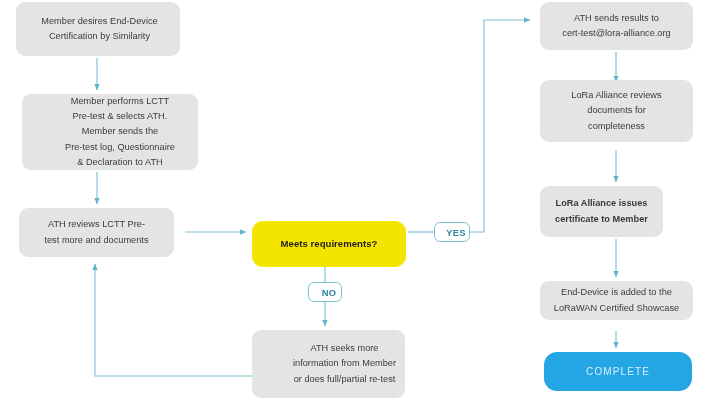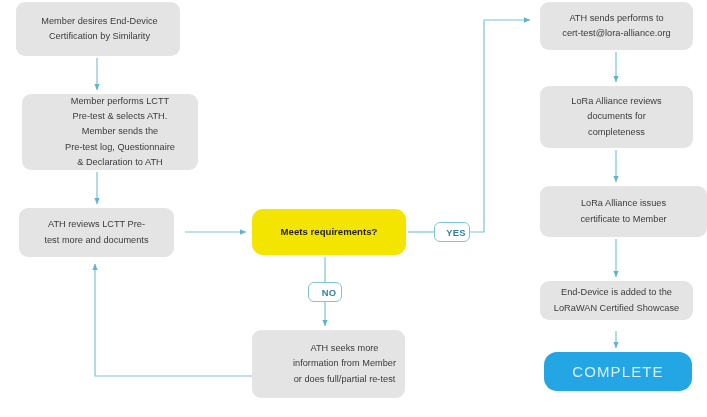--- a/index.html
+++ b/index.html
@@ -40,27 +40,28 @@
     letter-spacing: 0.02px;
     padding: 4px 8px;
     white-space: pre-line;
   }
   .node.decision {
     background: #f4e500;
     color: #231f20;
     font-weight: bold;
     border-radius: 11px;
     font-size: 9.6px;
+    margin-top: 12px;
   }
   .node.complete {
     background: #24a5e4;
     color: #d9f0fb;
     border-radius: 13px;
     font-weight: normal;
-    font-size: 15px;
+    font-size: 10px;
     letter-spacing: 1.1px;
   }
   .edge-label {
     position: absolute;
     box-sizing: border-box;
     display: flex;
     align-items: center;
     justify-content: center;
     background: #ffffff;
     border: 1px solid #7ec4d4;
@@ -117,28 +118,28 @@
 
   <div class="node" style="left: 19px; top: 208px; width: 155px; height: 49px;">ATH reviews LCTT Pre-
 test more and documents</div>
 
   <div class="node decision" style="left: 252px; top: 209px; width: 154px; height: 46px;">Meets requirements?</div>
 
   <div class="node" style="left: 252px; top: 330px; width: 153px; height: 68px; padding-left: 40px;">ATH seeks more
 information from Member
 or does full/partial re-test</div>
 
-  <div class="node" style="left: 540px; top: 2px; width: 153px; height: 48px;">ATH sends performs to
+  <div class="node" style="left: 540px; top: 2px; width: 153px; height: 48px;">ATH sends results to
 cert-test@lora-alliance.org</div>
 
-  <div class="node" style="left: 540px; top: 86px; width: 153px; height: 62px;">LoRa Alliance reviews
+  <div class="node" style="left: 540px; top: 80px; width: 153px; height: 62px;">LoRa Alliance reviews
 documents for
 completeness</div>
 
-  <div class="node" style="left: 540px; top: 186px; width: 167px; height: 51px;">LoRa Alliance issues
+  <div class="node" style="left: 540px; top: 186px; width: 123px; height: 51px; font-weight: bold;">LoRa Alliance issues
 certificate to Member</div>
 
   <div class="node" style="left: 540px; top: 281px; width: 153px; height: 39px;">End-Device is added to the
 LoRaWAN Certified Showcase</div>
 
   <div class="node complete" style="left: 544px; top: 352px; width: 148px; height: 39px;">COMPLETE</div>
 
   <div class="edge-label" style="left: 434px; top: 222px; width: 36px; height: 20px;">YES</div>
 
   <div class="edge-label" style="left: 308px; top: 282px; width: 34px; height: 20px;">NO</div>

